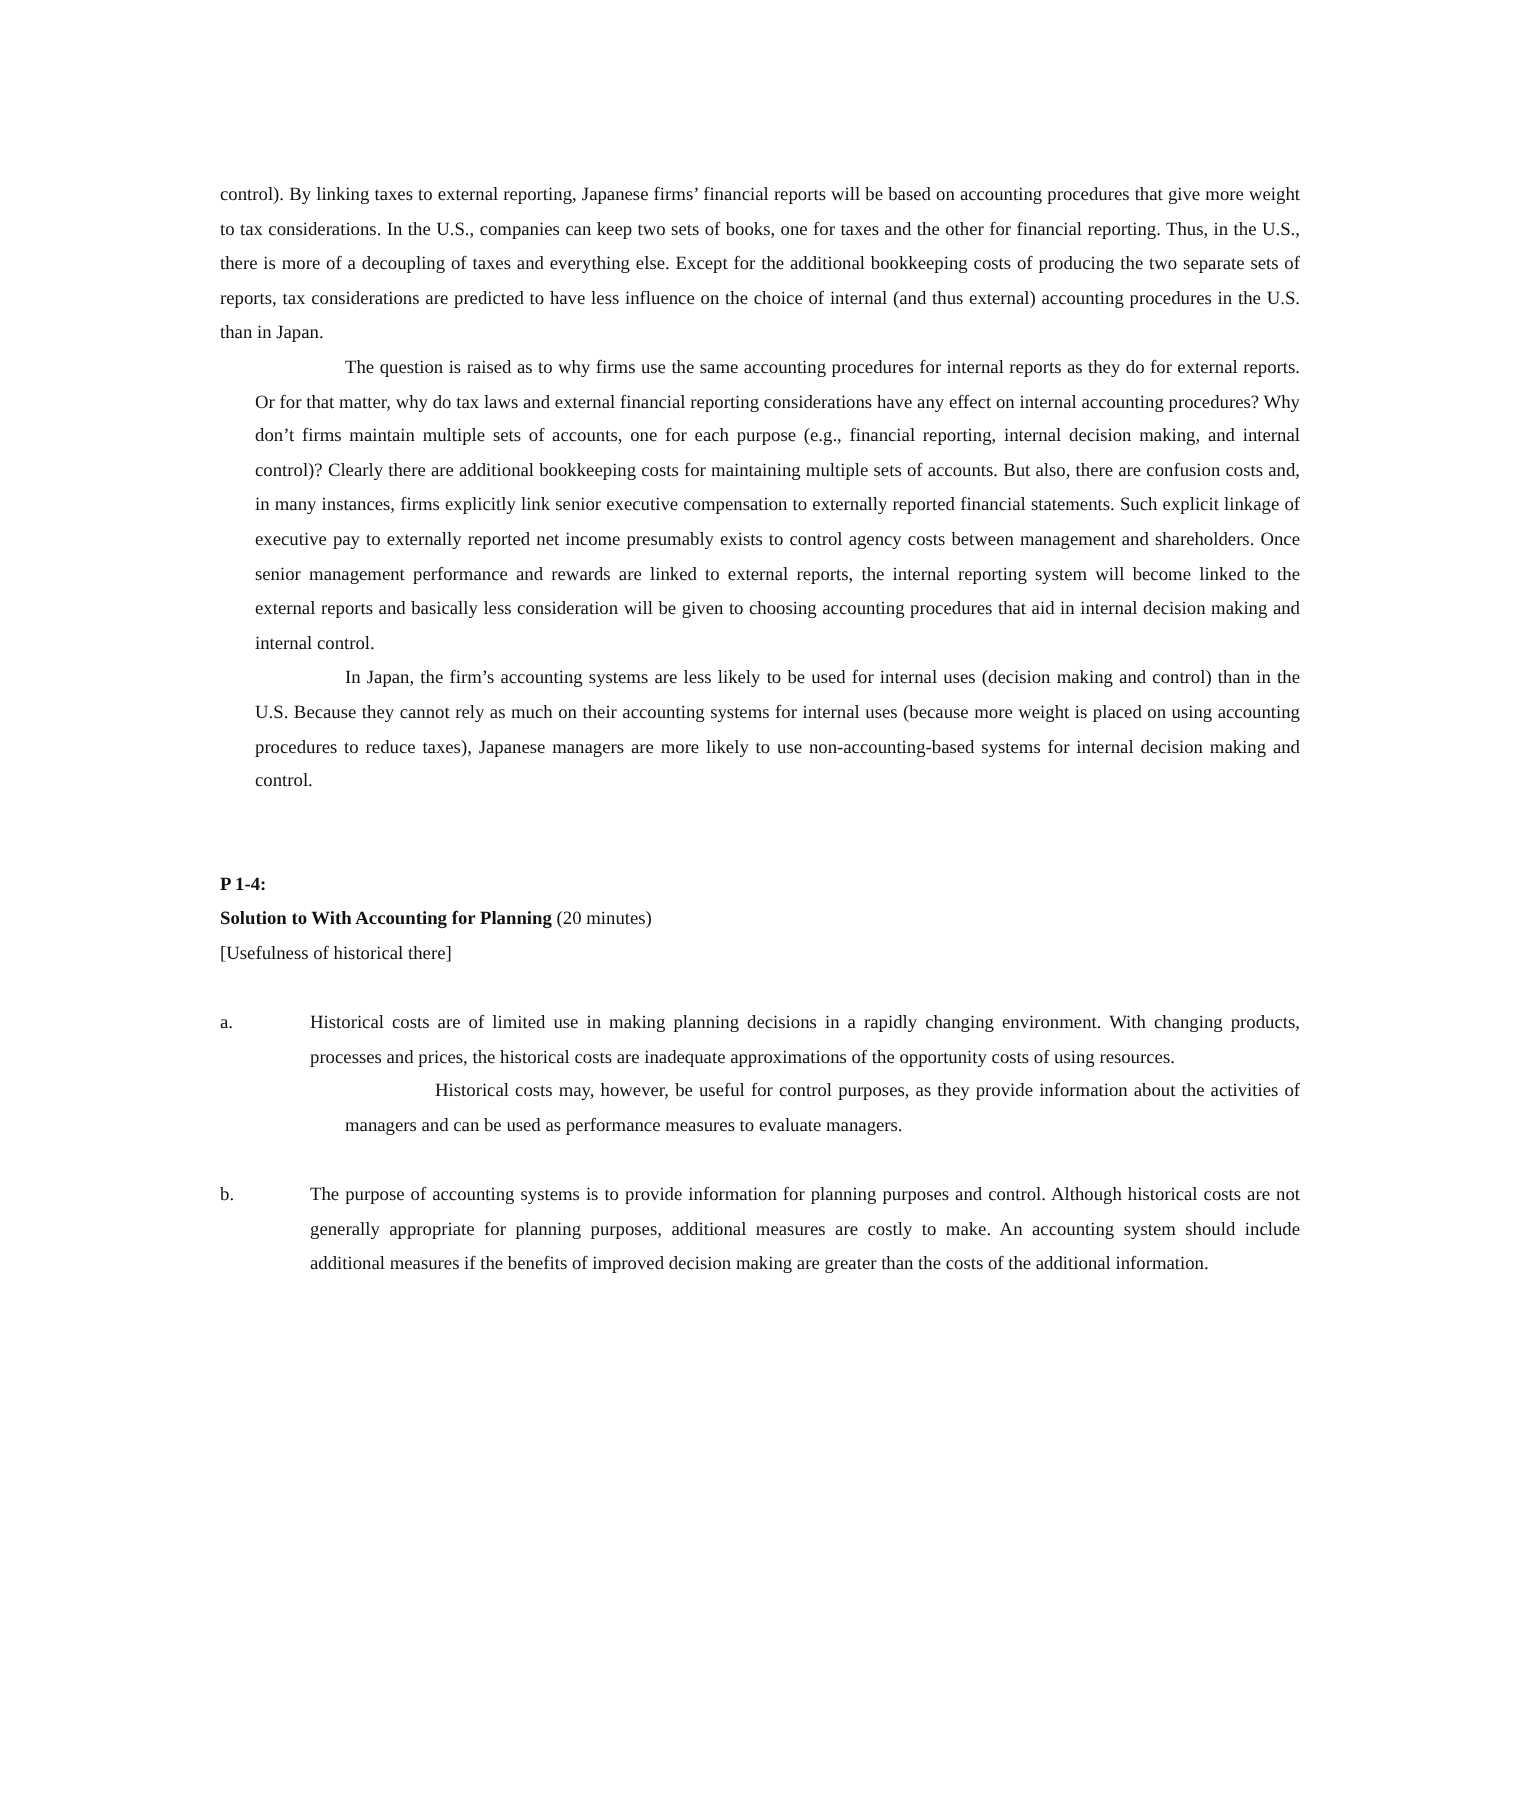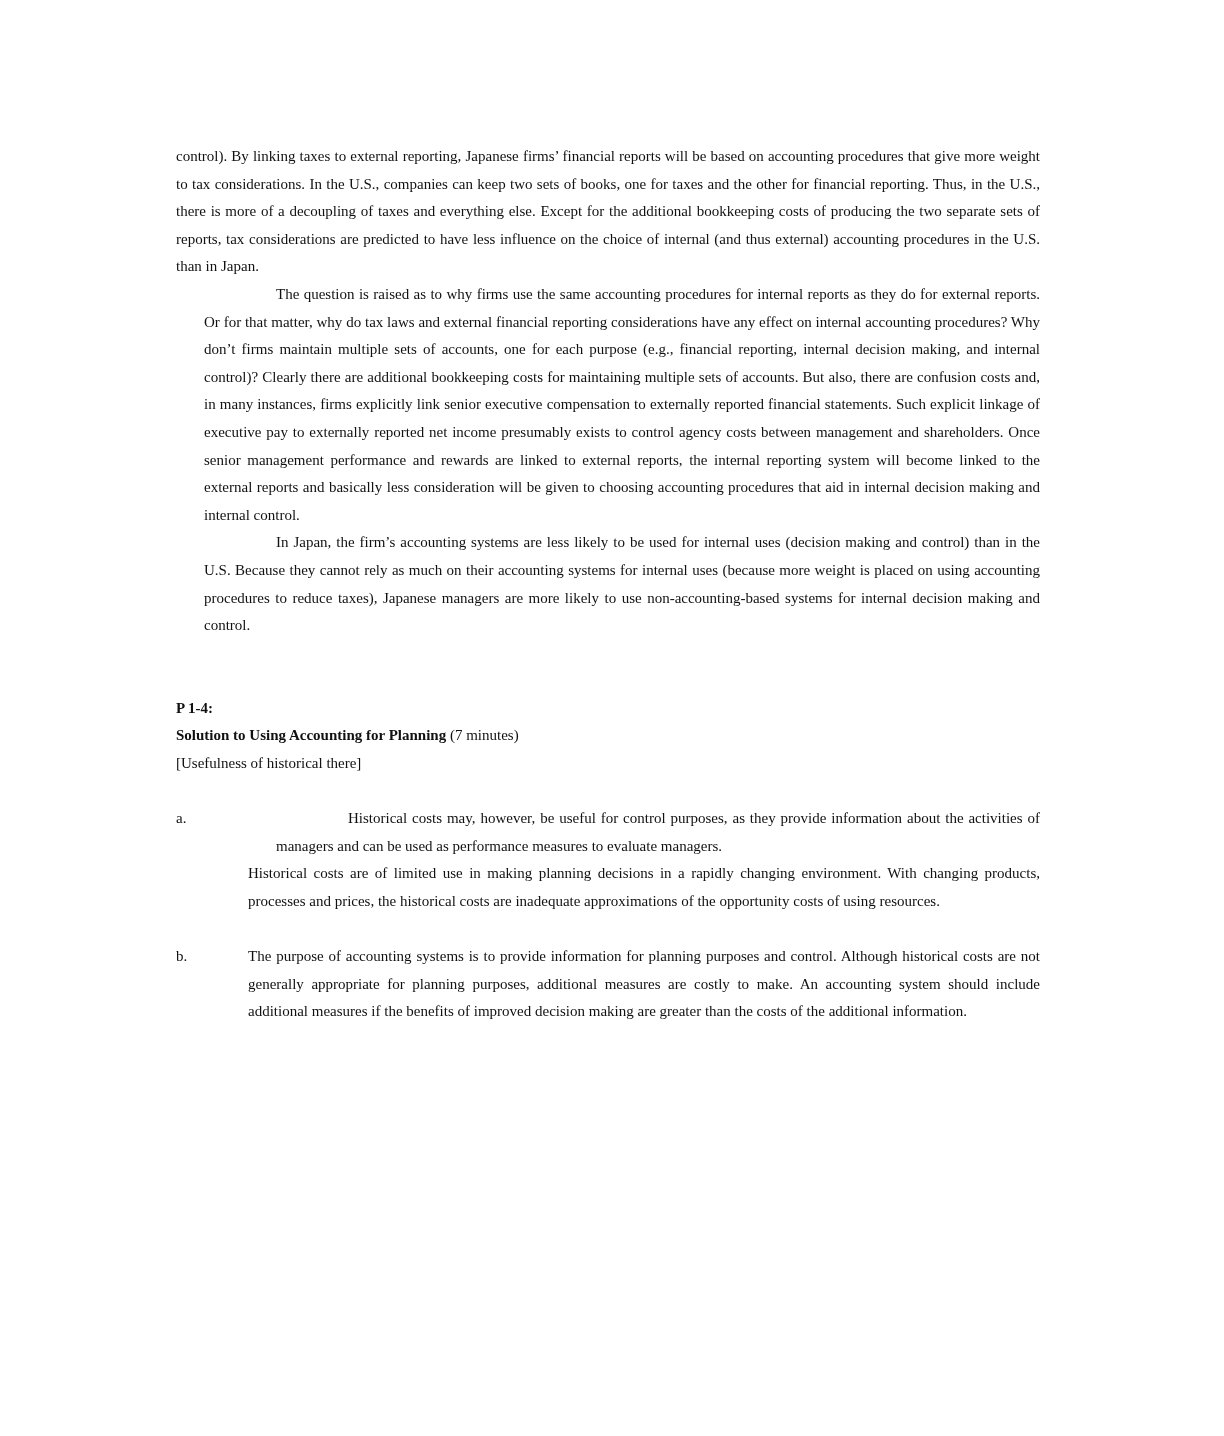--- a/index.html
+++ b/index.html
@@ -66,31 +66,31 @@
 <div class="page">
 
   <p class="para">control). By linking taxes to external reporting, Japanese firms’ financial reports will be based on accounting procedures that give more weight to tax considerations. In the U.S., companies can keep two sets of books, one for taxes and the other for financial reporting. Thus, in the U.S., there is more of a decoupling of taxes and everything else. Except for the additional bookkeeping costs of producing the two separate sets of reports, tax considerations are predicted to have less influence on the choice of internal (and thus external) accounting procedures in the U.S. than in Japan.</p>
   <p class="para indent">The question is raised as to why firms use the same accounting procedures for internal reports as they do for external reports. Or for that matter, why do tax laws and external financial reporting considerations have any effect on internal accounting procedures? Why don’t firms maintain multiple sets of accounts, one for each purpose (e.g., financial reporting, internal decision making, and internal control)? Clearly there are additional bookkeeping costs for maintaining multiple sets of accounts. But also, there are confusion costs and, in many instances, firms explicitly link senior executive compensation to externally reported financial statements. Such explicit linkage of executive pay to externally reported net income presumably exists to control agency costs between management and shareholders. Once senior management performance and rewards are linked to external reports, the internal reporting system will become linked to the external reports and basically less consideration will be given to choosing accounting procedures that aid in internal decision making and internal control.</p>
   <p class="para indent">In Japan, the firm’s accounting systems are less likely to be used for internal uses (decision making and control) than in the U.S. Because they cannot rely as much on their accounting systems for internal uses (because more weight is placed on using accounting procedures to reduce taxes), Japanese managers are more likely to use non-accounting-based systems for internal decision making and control.</p>
 
   <div class="problem-header">
     <div class="problem-number">P 1-4:</div>
     <div class="problem-title-block">
       <div>
-        <span class="problem-title">Solution to Using Accounting for Planning</span><span> (7 minutes)</span>
+        <span class="problem-title">Solution to With Accounting for Planning</span><span> (20 minutes)</span>
       </div>
       <div>[Usefulness of historical there]</div>
     </div>
   </div>
 
   <div class="item">
     <div class="item-label">a.</div>
     <div class="item-body">
+      <p class="para">Historical costs are of limited use in making planning decisions in a rapidly changing environment. With changing products, processes and prices, the historical costs are inadequate approximations of the opportunity costs of using resources.</p>
       <p class="para indent">Historical costs may, however, be useful for control purposes, as they provide information about the activities of managers and can be used as performance measures to evaluate managers.</p>
-      <p class="para">Historical costs are of limited use in making planning decisions in a rapidly changing environment. With changing products, processes and prices, the historical costs are inadequate approximations of the opportunity costs of using resources.</p>
     </div>
   </div>
 
   <div class="item">
     <div class="item-label">b.</div>
     <div class="item-body">
       <p class="para">The purpose of accounting systems is to provide information for planning purposes and control. Although historical costs are not generally appropriate for planning purposes, additional measures are costly to make. An accounting system should include additional measures if the benefits of improved decision making are greater than the costs of the additional information.</p>
     </div>
   </div>
 

